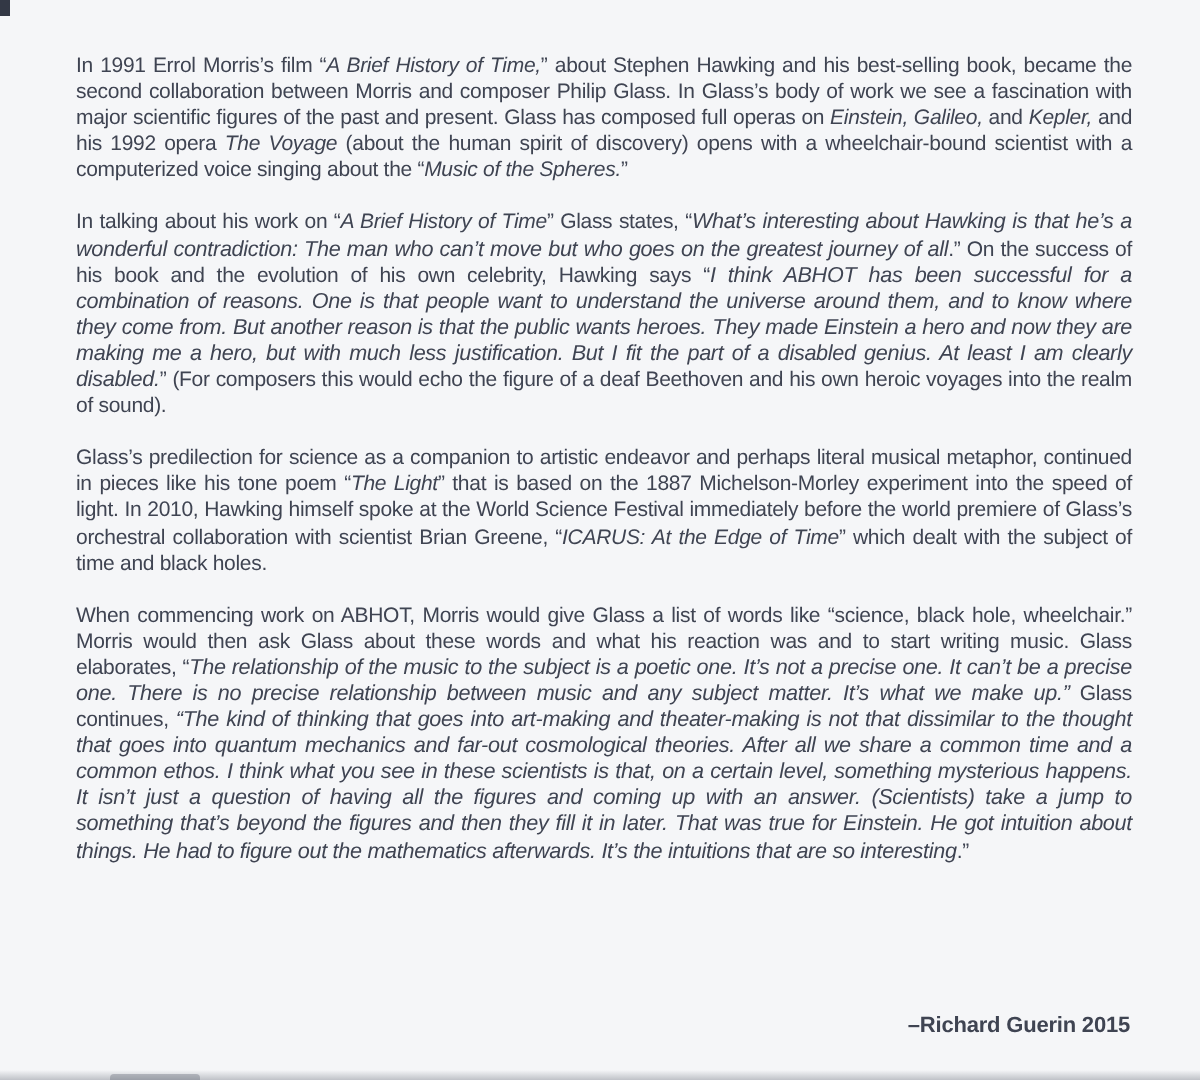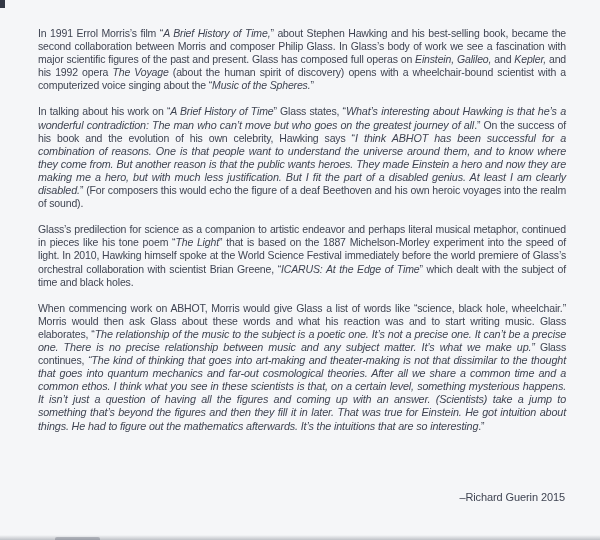--- a/index.html
+++ b/index.html
@@ -25,25 +25,26 @@
     font-size: 10.5px;
     line-height: 13.1px;
     letter-spacing: -0.15px;
     text-align: justify;
   }
   .seg-r { font-style: normal; font-weight: normal; }
   .seg-i { font-style: italic; }
   .seg-bi { font-style: italic; font-weight: 400; font-size: 1.03em; }
   .byline {
     position: absolute;
-    top: 491px;
+    top: 507px;
     right: 35px;
     font-size: 11px;
     letter-spacing: -0.1px;
     text-align: right;
+    font-weight: bold;
   }
   .corner-mark {
     position: absolute;
     top: 0;
     left: 0;
     width: 5px;
     height: 8px;
     background: #333845;
   }
   .bottom-edge {

